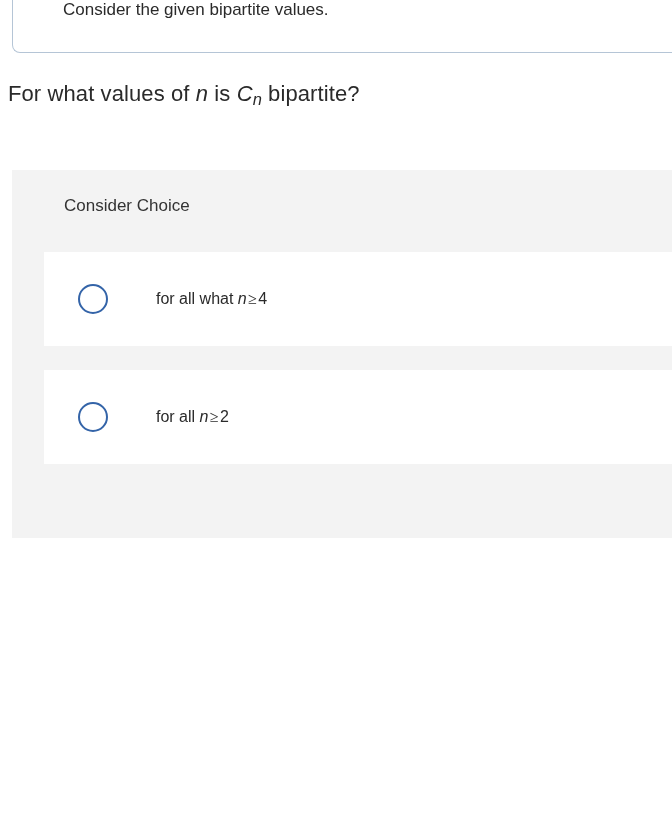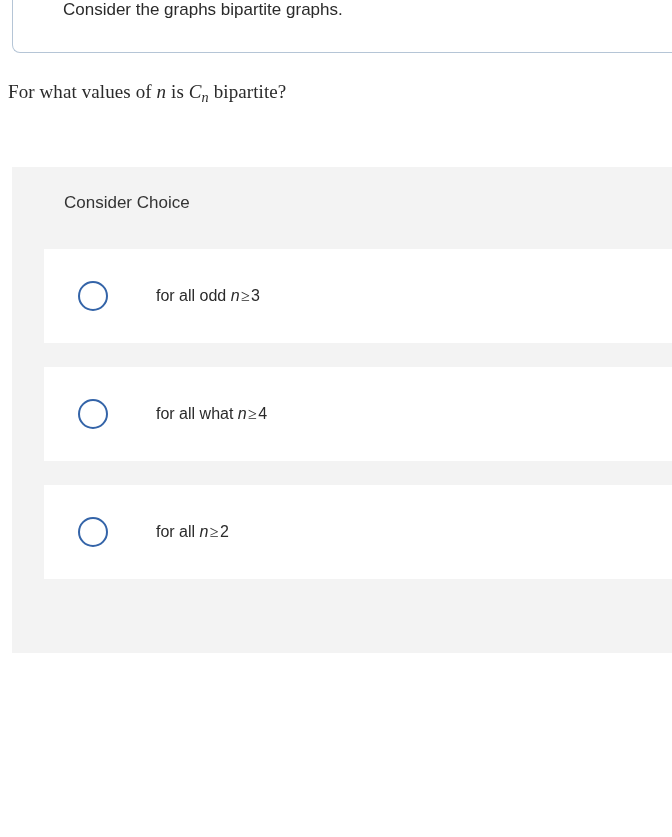--- a/index.html
+++ b/index.html
@@ -18,24 +18,23 @@
     .prompt-box {
       margin: 0 0 0 12px;
       border: 1px solid #b5c5d6;
       border-top: none;
       border-right: none;
       border-radius: 0 0 0 8px;
       padding: 0 0 32px 50px;
       font-size: 17px;
     }
     .question-text {
-      font-size: 19px;
+      font-size: 22px;
       padding: 28px 13px 0 8px;
       letter-spacing: 0.1px;
-      font-family: Liberation Serif, serif;
     }
     .question-text .ital {
       font-style: italic;
     }
     .question-text .sub {
       font-style: italic;
       font-size: 0.75em;
       vertical-align: sub;
       position: relative;
       top: -1px;
@@ -78,37 +77,31 @@
       font-style: italic;
     }
     .option-label .geq {
       font-family: "Cambria Math", "STIX", serif;
     }
   </style>
 </head>
 <body>
 
 <div class="prompt-box">
-  <span>Consider the graphs bipartite graphs.</span>
+  <span>Consider the given bipartite values.</span>
 </div>
 
 <div class="question-text">
   <span>For what values of </span><span class="ital">n</span><span> is </span><span class="ital">C</span><span class="sub">n</span><span> bipartite?</span>
 </div>
 
 <div class="mc-container">
   <div class="mc-header">Consider Choice</div>
   <div class="options-wrap">
 
-    <div class="option-card">
-      <div class="radio-outer"></div>
-      <div class="option-label">
-        <span>for all odd </span><span class="ital">n</span> <span class="geq">≥</span> <span>3</span>
-      </div>
-    </div>
 
     <div class="option-card">
       <div class="radio-outer"></div>
       <div class="option-label">
         <span>for all what </span><span class="ital">n</span> <span class="geq">≥</span> <span>4</span>
       </div>
     </div>
 
 
     <div class="option-card">

